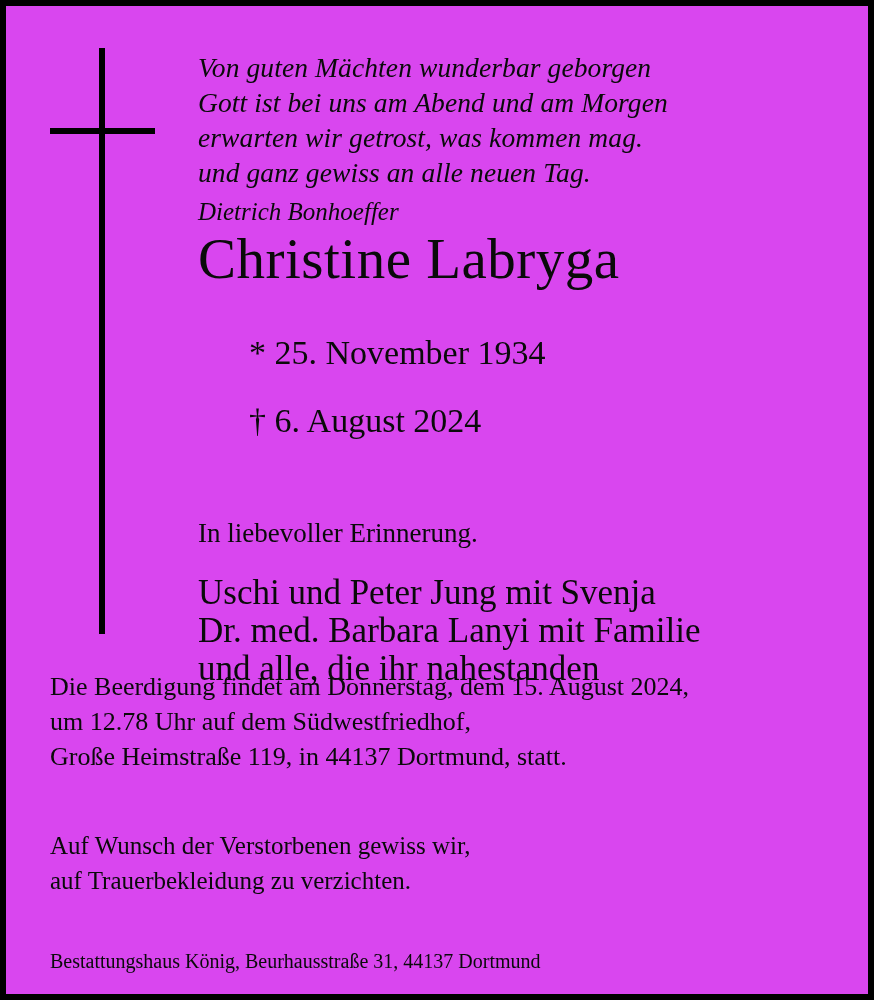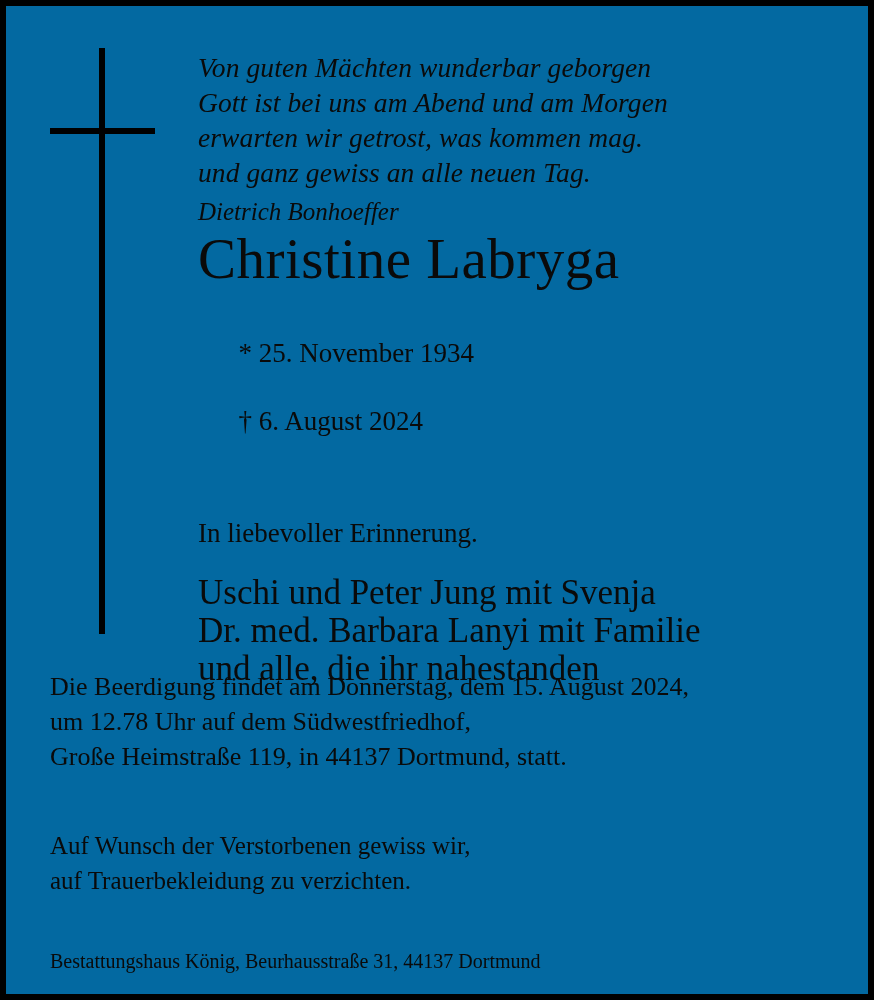--- a/index.html
+++ b/index.html
@@ -13,21 +13,21 @@
     font-family: "Liberation Serif", "DejaVu Serif", serif;
     color: #0a0a0a;
     -webkit-font-smoothing: antialiased;
   }
 
   .notice {
     position: relative;
     box-sizing: border-box;
     width: 874px;
     height: 1000px;
-    background: #0369a1;
+    background: #d946ef;
     border: 6px solid #000000;
     overflow: hidden;
   }
 
   
   .cross-rule {
     position: absolute;
     left: 93px;
     top: 42px;
     width: 6px;
@@ -69,21 +69,21 @@
 
   .deceased-name {
     font-size: 57px;
     line-height: 62px;
     letter-spacing: 0.5px;
     white-space: pre;
   }
 
   .life-dates {
     margin-top: 12px;
-    font-size: 27px;
+    font-size: 34px;
     line-height: 34px;
     white-space: pre;
   }
   .life-dates .gap { display: inline-block; width: 36px; }
 
   .memory-line {
     margin-top: 44px;
     font-size: 27px;
     line-height: 34px;
   }

